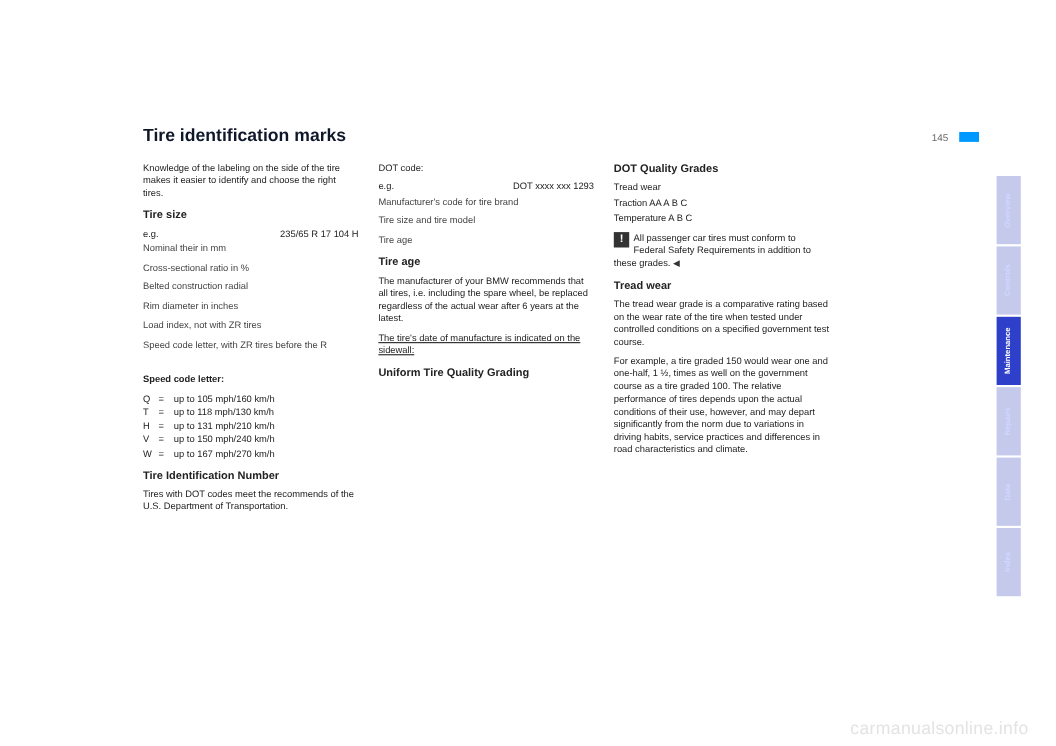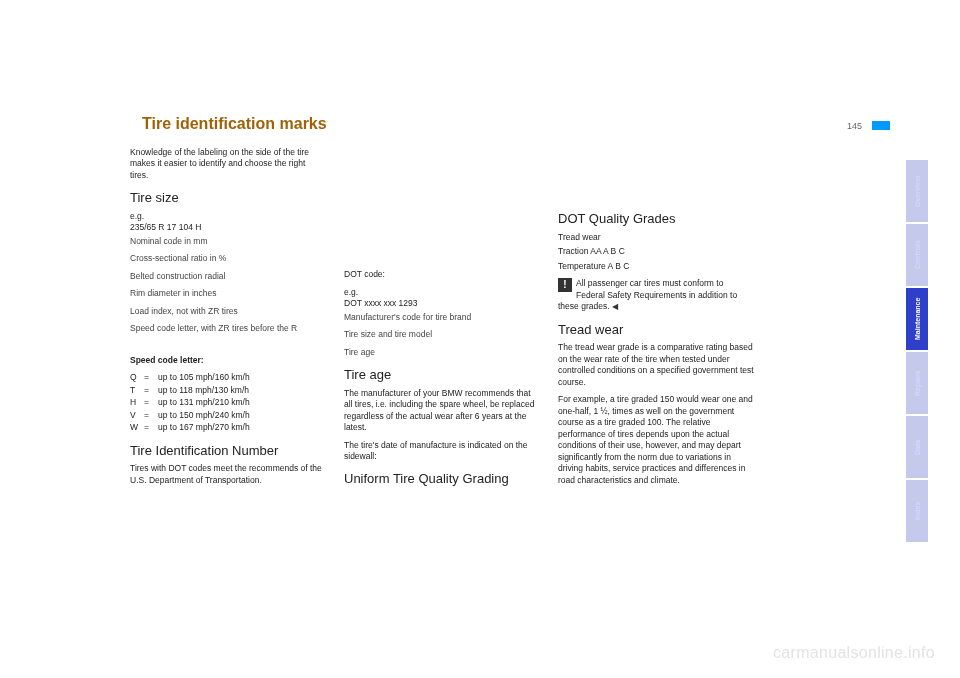--- a/index.html
+++ b/index.html
@@ -20,63 +20,60 @@
     }
     .header-row {
       display: flex;
       align-items: baseline;
       justify-content: space-between;
       margin-bottom: 14px;
     }
     .title {
       font-size: 16px;
       font-weight: bold;
-      color: #a16207;
-      margin-left: 12px;
+      color: #0f172a;
     }
     .page-num {
       font-size: 9px;
       color: #666;
       margin-right: 6px;
     }
     .page-num-block {
       display: flex;
       align-items: flex-start;
       gap: 4px;
     }
     .blue-chip {
       width: 18px;
       height: 9px;
       background: #0099ff;
     }
     .columns {
       display: flex;
       gap: 18px;
-      align-items: flex-end;
     }
     .col {
       width: 196px;
       font-size: 8.5px;
       line-height: 1.35;
       color: #222;
     }
     .col h3 {
-      font-size: 13px;
-      font-weight: normal;
+      font-size: 10px;
+      font-weight: bold;
       margin-top: 8px;
       margin-bottom: 4px;
     }
     .col p {
       margin-bottom: 6px;
     }
     .spec-line {
       display: flex;
       justify-content: space-between;
       margin-bottom: 2px;
-      flex-direction: column;
     }
     .spec-list div {
       margin-bottom: 6px;
       color: #444;
     }
     .speed-codes div {
       display: flex;
       margin-bottom: 1px;
     }
     .speed-codes .sc-letter { width: 14px; }
@@ -116,21 +113,21 @@
       align-items: center;
       justify-content: center;
       text-align: center;
       padding: 4px 2px;
     }
     .tab.light { background: #c5c9ec; }
     .tab.active { background: #2e3fc9; color: #fff; }
     .watermark {
       position: absolute;
       right: 25px;
-      bottom: 16px;
+      bottom: 6px;
       font-size: 16px;
       color: #e3e3e3;
       font-weight: normal;
       letter-spacing: 0.3px;
     }
   </style>
 </head>
 <body>
 
 <div class="page">
@@ -147,21 +144,21 @@
 
     <div class="col">
       <p>Knowledge of the labeling on the side of the tire makes it easier to identify and choose the right tires.</p>
 
       <h3>Tire size</h3>
       <div class="spec-line">
         <span>e.g.</span>
         <span>235/65  R  17  104 H</span>
       </div>
       <div class="spec-list">
-        <div>Nominal code in mm</div>
+        <div>Nominal their in mm</div>
         <div>Cross-sectional ratio in %</div>
         <div>Belted construction radial</div>
         <div>Rim diameter in inches</div>
         <div>Load index, not with ZR tires</div>
         <div>Speed code letter, with ZR tires before the R</div>
       </div>
 
       <p style="margin-top:20px;font-weight:bold;">Speed code letter:</p>
       <div class="speed-codes">
         <div>
@@ -202,21 +199,21 @@
         <span>DOT xxxx xxx 1293</span>
       </div>
       <div class="spec-list">
         <div>Manufacturer's code for tire brand</div>
         <div>Tire size and tire model</div>
         <div>Tire age</div>
       </div>
 
       <h3>Tire age</h3>
       <p>The manufacturer of your BMW recommends that all tires, i.e. including the spare wheel, be replaced regardless of the actual wear after 6 years at the latest.</p>
-      <p style="margin-bottom:0;">The tire's date of manufacture is indicated on the sidewall:</p>
+      <p style="margin-bottom:0;text-decoration:underline;">The tire's date of manufacture is indicated on the sidewall:</p>
 
       <h3>Uniform Tire Quality Grading</h3>
     </div>
 
     <div class="col">
       <h3 style="margin-top:0;">DOT Quality Grades</h3>
       <p style="margin-bottom:3px;">Tread wear</p>
       <p style="margin-bottom:3px;">Traction AA A B C</p>
       <p>Temperature A B C</p>
 

